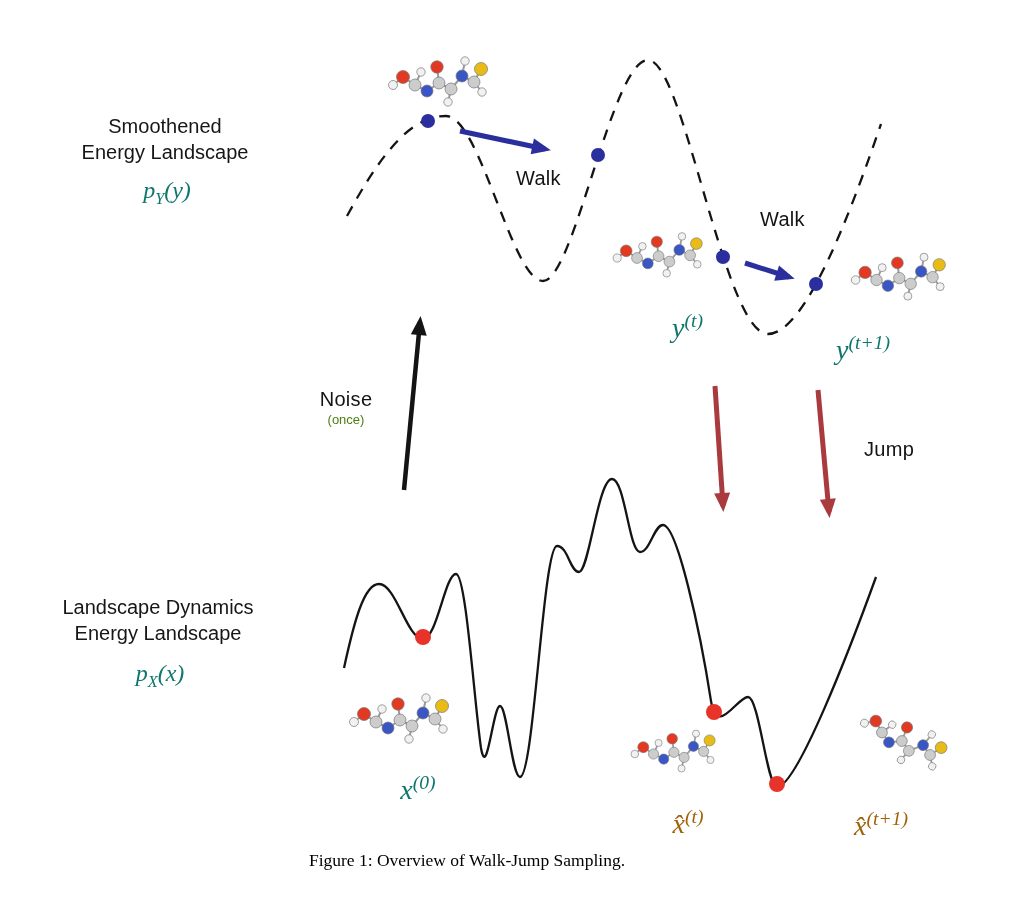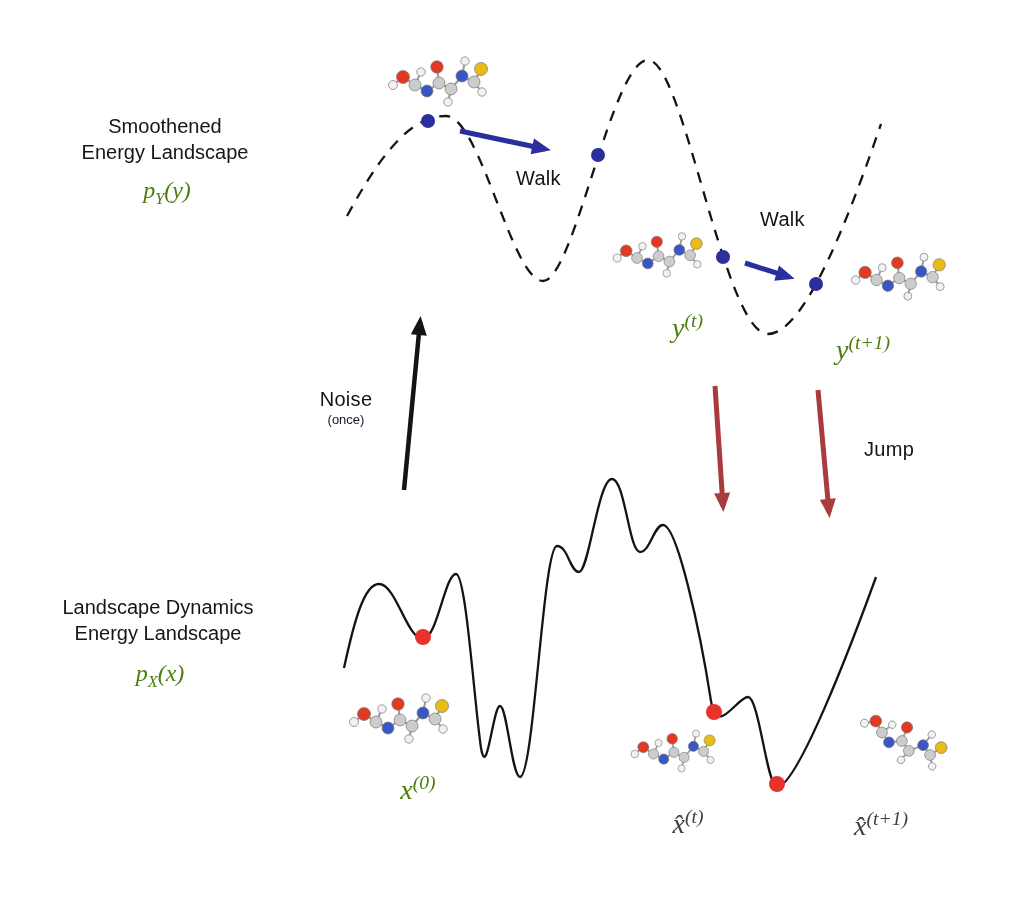--- a/index.html
+++ b/index.html
@@ -5,27 +5,27 @@
   html,body { margin:0; padding:0; background:#ffffff; }
   .fig {
     position:relative; width:1024px; height:899px; background:#ffffff;
     font-family:"Liberation Sans", sans-serif; overflow:hidden; color:#111;border-radius:32px;
   }
   svg.canvas { position:absolute; left:0; top:0; }
   .lbl { position:absolute; }
   .center { text-align:center; }
   .side-label { font-size:20px; line-height:26px; color:#161616; }
   .action-label { font-size:20px; color:#141414; letter-spacing:0.3px; }
-  .small-note { font-size:13px; color:#0f172a; margin-top:1px; }
-  .math { font-family:"Liberation Serif", serif; font-style:italic; color:#4d7c0f; }
+  .small-note { font-size:13px; color:#4d7c0f; margin-top:1px; }
+  .math { font-family:"Liberation Serif", serif; font-style:italic; color:#0f766e; }
   .math-main { font-size:24px; }
   .math sub { font-size:0.68em; font-style:italic; }
   .math sup { font-size:0.70em; font-style:italic; }
   .pt-label { font-size:28px; }
-  .red-text { color:#404040; }
+  .red-text { color:#a16207; }
   .caption {
     font-family:"Liberation Serif", serif; font-style:normal;
     font-size:17.5px; color:#000;
   }
 </style>
 </head>
 <body>
 
 <div class="fig">
 
@@ -160,14 +160,15 @@
   <div class="lbl math pt-label center" style="left:388px; top:752px; width:60px;margin-top:20px;">
     <span>x</span><sup>(0)</sup>
   </div>
   <div class="lbl math pt-label red-text center" style="left:656px; top:806px; width:64px;">
     <span>x̂</span><sup>(t)</sup>
   </div>
   <div class="lbl math pt-label red-text center" style="left:836px; top:808px; width:90px;">
     <span>x̂</span><sup>(t+1)</sup>
   </div>
 
+  <div class="lbl caption center" style="left:0px; top:850px; width:934px;">Figure 1: Overview of Walk-Jump Sampling.</div>
 
 </div>
 
 </body></html>

